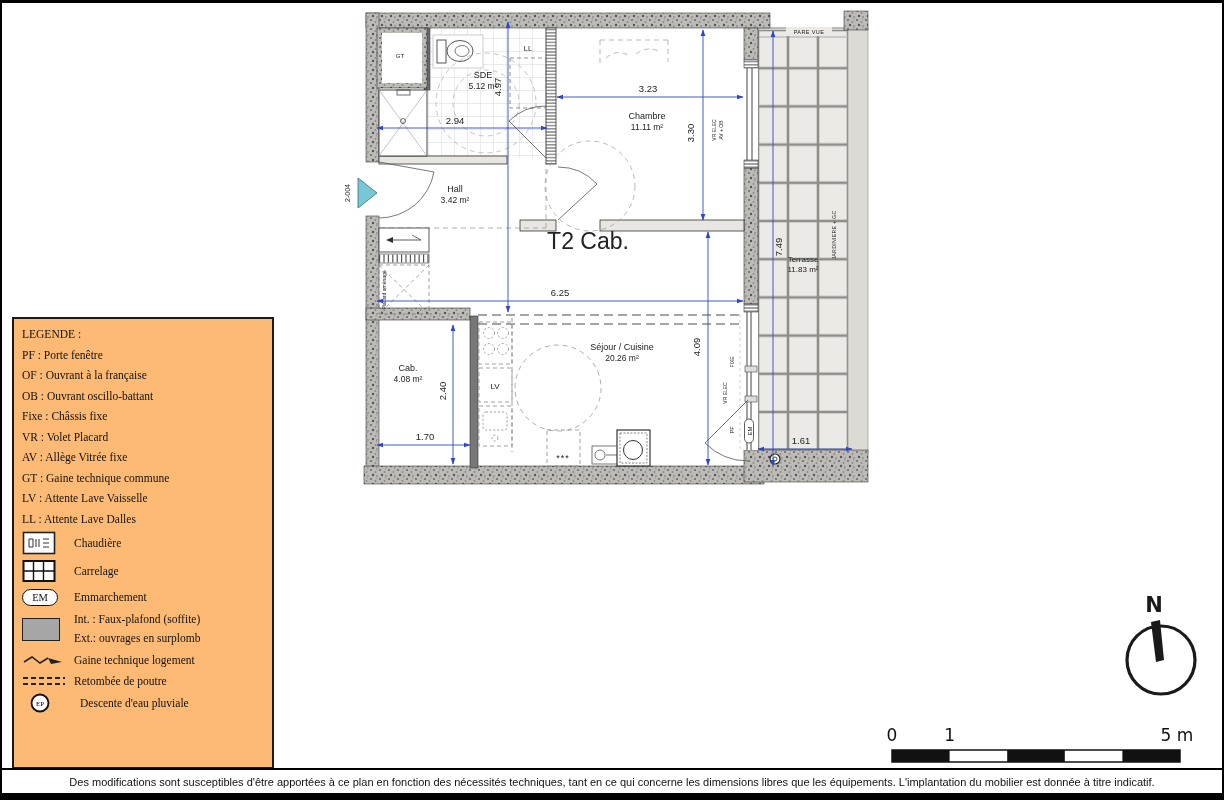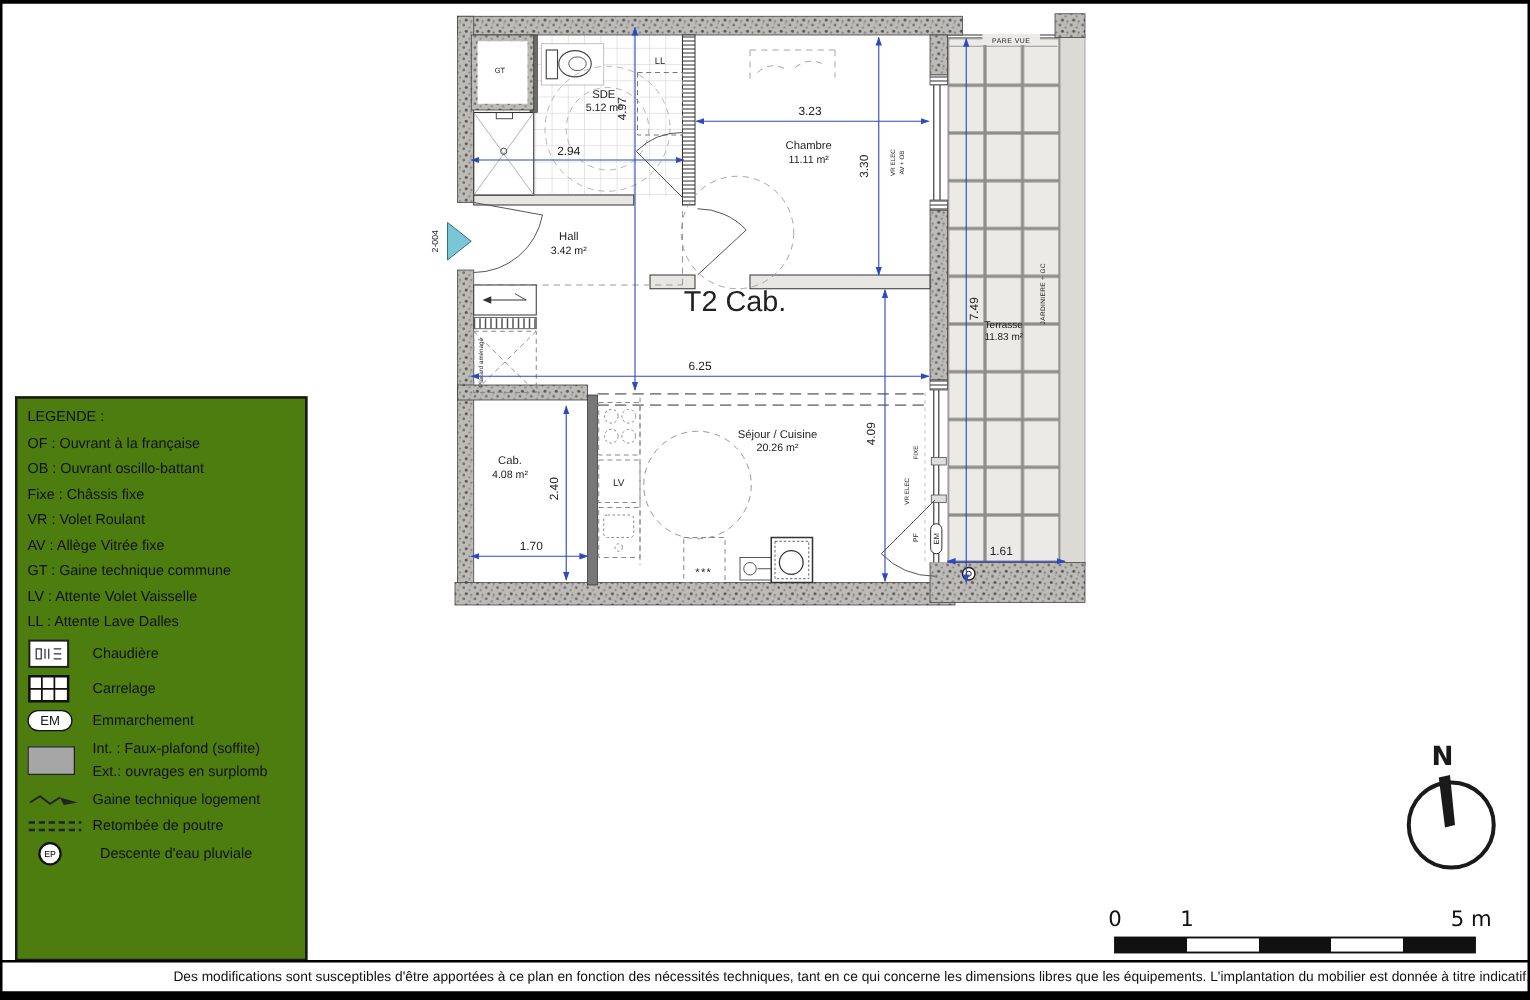--- a/index.html
+++ b/index.html
@@ -1,22 +1,22 @@
 <!DOCTYPE html>
 <html><head>
 <meta charset="utf-8">
 <style>
   html,body{margin:0;padding:0;background:#fff;}
   body{width:1224px;height:800px;position:relative;font-family:"Liberation Sans",sans-serif;overflow:hidden;}
   .page{position:absolute;inset:0;border-top:3px solid #000;border-left:2px solid #000;border-right:2px solid #000;box-sizing:border-box;}
   .sep{position:absolute;left:0;right:0;top:768px;height:2px;background:#000;}
-  .disclaimer{position:absolute;left:0;right:0;top:771px;height:22px;line-height:22px;text-align:right;font-size:11px;color:#111;white-space:nowrap;}
+  .disclaimer{position:absolute;left:0;right:0;top:771px;height:22px;line-height:22px;text-align:center;font-size:11px;color:#111;white-space:nowrap;}
   .bottombar{position:absolute;left:0;right:0;top:793px;height:7px;background:#000;}
 
-  .legend{position:absolute;left:12px;top:317px;width:234px;height:452px;border:2px solid #1a1a1a;background:#4d7c0f;box-sizing:border-box;padding:5px 0 0 8px;font-size:11.5px;color:#111;}
+  .legend{position:absolute;left:12px;top:317px;width:262px;height:452px;border:2px solid #1a1a1a;background:#fdba74;box-sizing:border-box;padding:5px 0 0 8px;font-size:11.5px;color:#111;font-family:Liberation Serif, serif;}
   .legend .tl{line-height:20.5px;white-space:nowrap;}
   .sym{display:flex;align-items:center;gap:6px;white-space:nowrap;}
   .sym .ic{width:46px;flex:0 0 46px;display:flex;justify-content:flex-start;align-items:center;}
   .empill{width:34px;height:15px;border:1.6px solid #111;border-radius:9px;font-size:10.5px;display:flex;align-items:center;justify-content:center;background:#fff;}
   .grayrect{width:38px;height:23px;background:#a6a6a6;border:1.5px solid #222;box-sizing:border-box;}
   .lbl2{line-height:19px;}
 
   .plan-svg{position:absolute;left:330px;top:4px;}
   .plan-svg text{font-family:"Liberation Sans",sans-serif;fill:#222;}
   .compass-svg{position:absolute;left:1115px;top:588px;}
@@ -258,27 +258,28 @@
   </g>
 
   <g transform="rotate(-90 749 431)">
     <rect x="737" y="426.5" width="24" height="9" rx="4.5" fill="#fff" stroke="#333" stroke-width="0.8"></rect>
     <text x="749" y="433.5" font-size="6" text-anchor="middle" fill="#222">EM</text>
   </g>
 </svg>
 
 <div class="legend">
   <div class="tl">LEGENDE :</div>
+  <div class="tl">PF : Porte fenêtre</div>
   <div class="tl">OF : Ouvrant à la française</div>
   <div class="tl">OB : Ouvrant oscillo-battant</div>
   <div class="tl">Fixe : Châssis fixe</div>
-  <div class="tl">VR : Volet Roulant</div>
+  <div class="tl">VR : Volet Placard</div>
   <div class="tl">AV : Allège Vitrée fixe</div>
   <div class="tl">GT : Gaine technique commune</div>
-  <div class="tl">LV : Attente Volet Vaisselle</div>
+  <div class="tl">LV : Attente Lave Vaisselle</div>
   <div class="tl">LL : Attente Lave Dalles</div>
 
   <div class="sym" style="height:28px">
     <span class="ic">
         <svg width="34" height="26">
       <rect x="1.5" y="2.5" width="31" height="21" fill="#fff" stroke="#222" stroke-width="1.6"></rect>
       <path d="M7,9 h4 v8 h-4 z M14,9 v8 M17,9 v8 M21,9 h6 M21,13 h6 M21,17 h6" fill="none" stroke="#333" stroke-width="1"></path>
     </svg>
       </span>
     <span>Chaudière</span>

